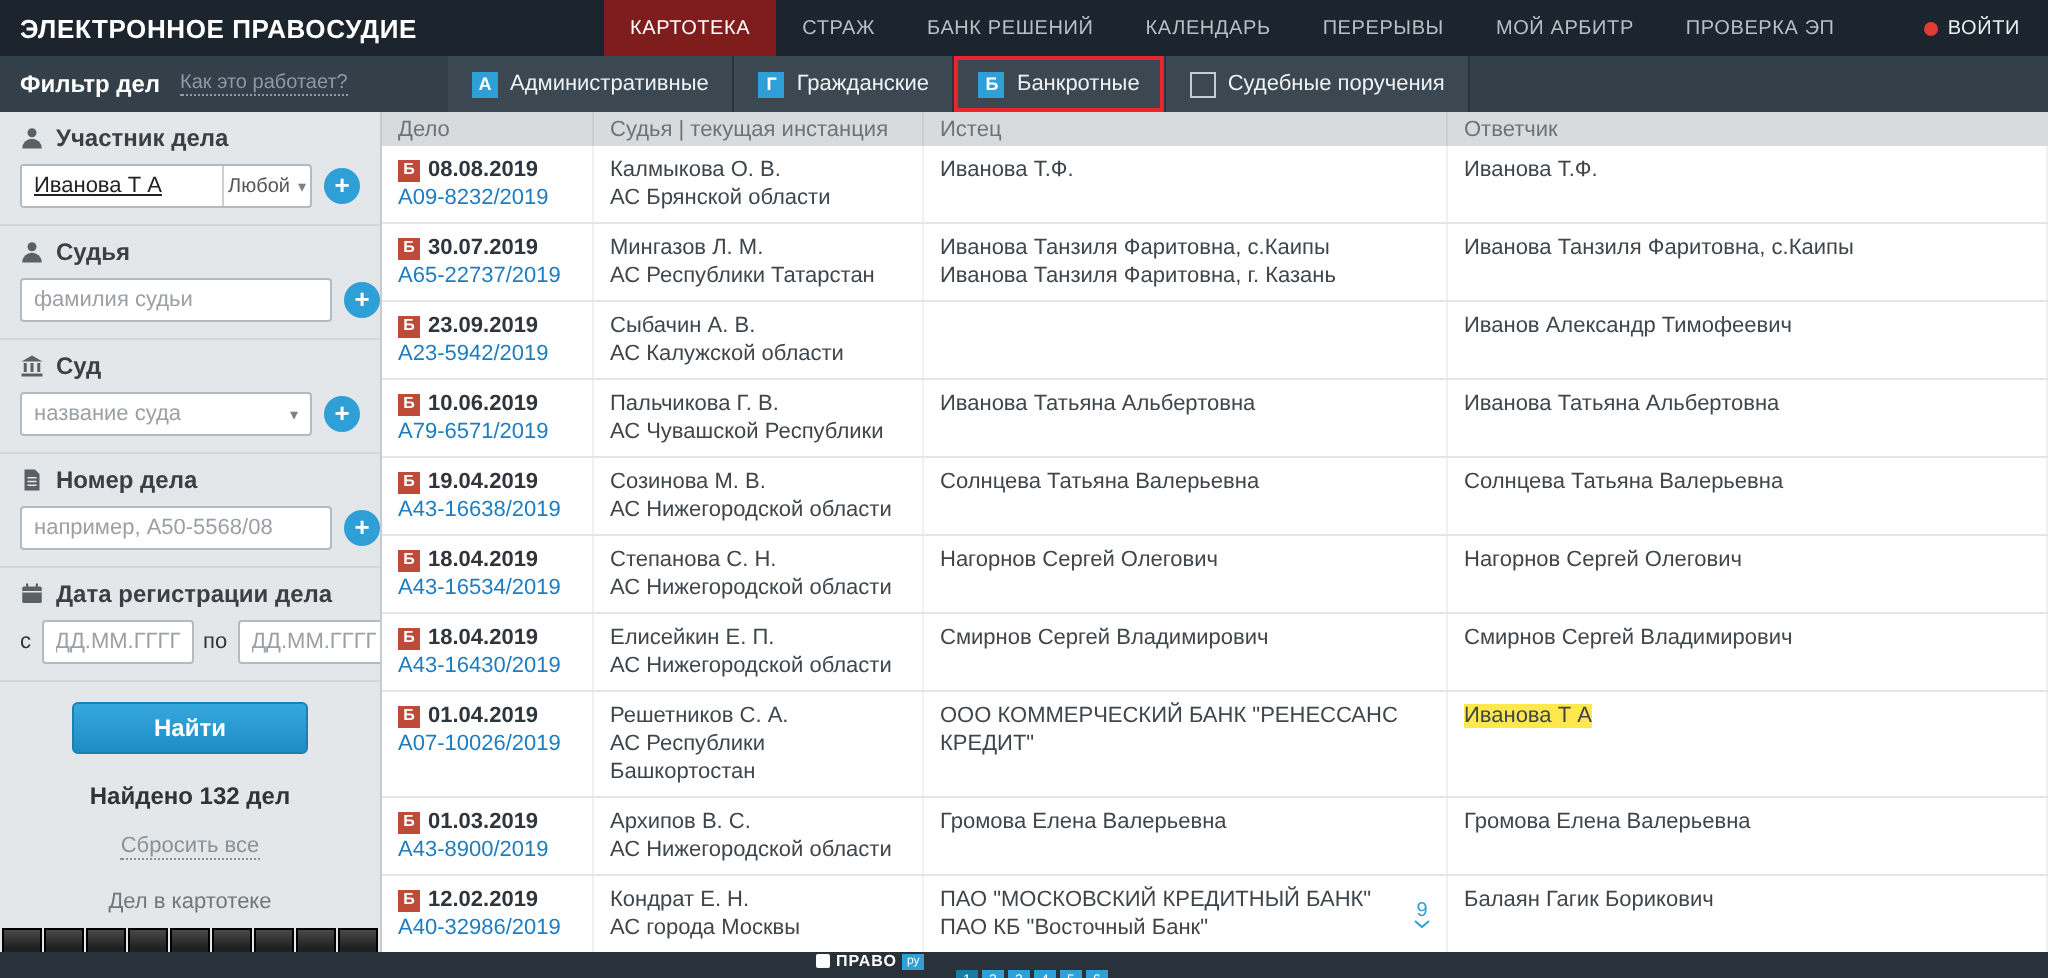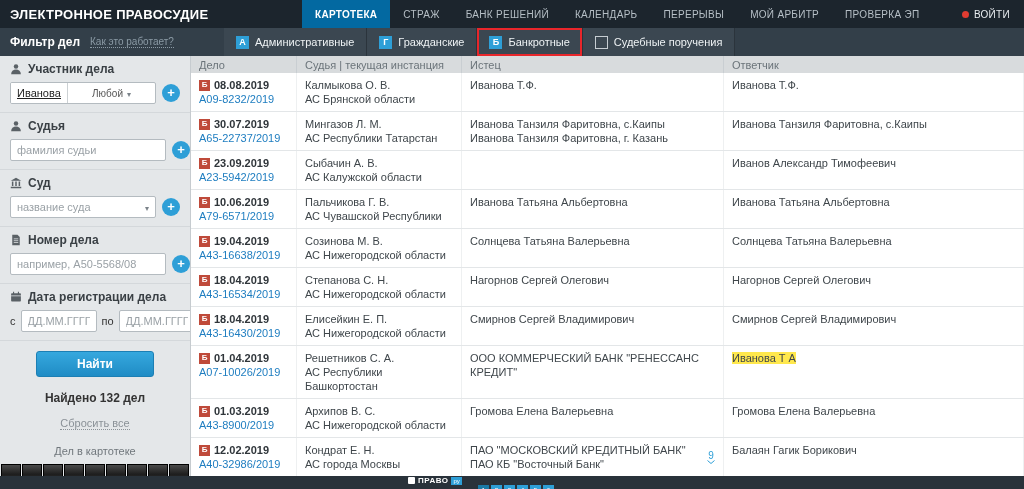--- a/index.html
+++ b/index.html
@@ -10,21 +10,21 @@
   }
   .app { display:flex; flex-direction:column; width:1024px; height:489px; }
 
   
   .topbar { height:28px; background:#1c252d; display:flex; align-items:stretch; flex-shrink:0; }
   .logo { width:224px; color:#fff; font-weight:bold; font-size:13px; letter-spacing:.3px;
           display:flex; align-items:center; padding-left:10px; }
   .top-nav { display:flex; margin-left:78px; }
   .nav-item { color:#b6bfc6; font-size:10px; letter-spacing:.3px; padding:0 13px;
               display:flex; align-items:center; cursor:pointer; text-decoration:none; }
-  .nav-item.active { background:#0369a1; color:#fff;font-weight:bold; }
+  .nav-item.active { background:#7f1d1d; color:#fff; }
   .login { margin-left:auto; display:flex; align-items:center; gap:5px; padding-right:14px;
            color:#e9edf0; font-size:10px; letter-spacing:.3px; cursor:pointer; }
   .login-dot { width:7px; height:7px; border-radius:50%; background:#e03c31; }
 
   
   .filterbar { height:28px; background:#333f49; display:flex; align-items:stretch; flex-shrink:0; }
   .fb-left { width:224px; display:flex; align-items:center; gap:10px; padding-left:10px; flex-shrink:0; }
   .fb-title { color:#fff; font-weight:bold; font-size:12px; }
   .fb-help { color:#8b9aa5; font-size:10px; border-bottom:1px dotted #8b9aa5; cursor:pointer; }
   .fb-tabs { display:flex; align-items:stretch; }
@@ -43,21 +43,21 @@
   .s-section { padding:6px 10px 8px; border-bottom:1px solid #d4d8db; }
   .s-label { display:flex; align-items:center; gap:6px; font-size:12px; font-weight:bold; color:#3a4045; margin-bottom:6px; }
   .s-icon svg { fill:#5a6166; display:block; }
   .s-row { display:flex; align-items:center; gap:6px; }
   .tbox { flex:1; height:22px; background:#fff; border:1px solid #b4bbc0; border-radius:2px; font-size:11px; color:#333; }
   input.tbox, .combo-input { outline:none; padding:0 6px; }
   input::placeholder { color:#9aa1a6; }
   .combo { display:flex; align-items:stretch; padding:0; overflow:hidden; }
   .combo-input { flex:1; min-width:0; border:none; font-size:11px; color:#222; text-decoration:underline; font-family:inherit; }
   .combo-role { display:flex; align-items:center; gap:4px; border-left:1px solid #ccd1d4;
-                padding:0 24px; font-size:10px; color:#555; cursor:pointer; white-space:nowrap; }
+                padding:0 2px; font-size:10px; color:#555; cursor:pointer; white-space:nowrap; }
   .caret::before { content:"▾"; font-size:8px; color:#7b838a; }
   .selectbox { display:flex; align-items:center; justify-content:space-between; padding:0 6px; cursor:pointer; }
   .placeholder-text { color:#9aa1a6; font-size:11px; }
   .add-btn { width:18px; height:18px; border-radius:50%; border:none; background:var(--accent,#2e9fd7);
              color:#fff; font-size:13px; font-weight:bold; line-height:1; cursor:pointer; flex-shrink:0;
              display:flex; align-items:center; justify-content:center; padding:0 0 2px; }
   .add-btn::before { content:"+"; }
   .date-row { display:flex; align-items:center; gap:5px; font-size:11px; color:#333; }
   .date-input { width:76px; flex:none; }
   .find-wrap { padding:10px 10px 4px; }

